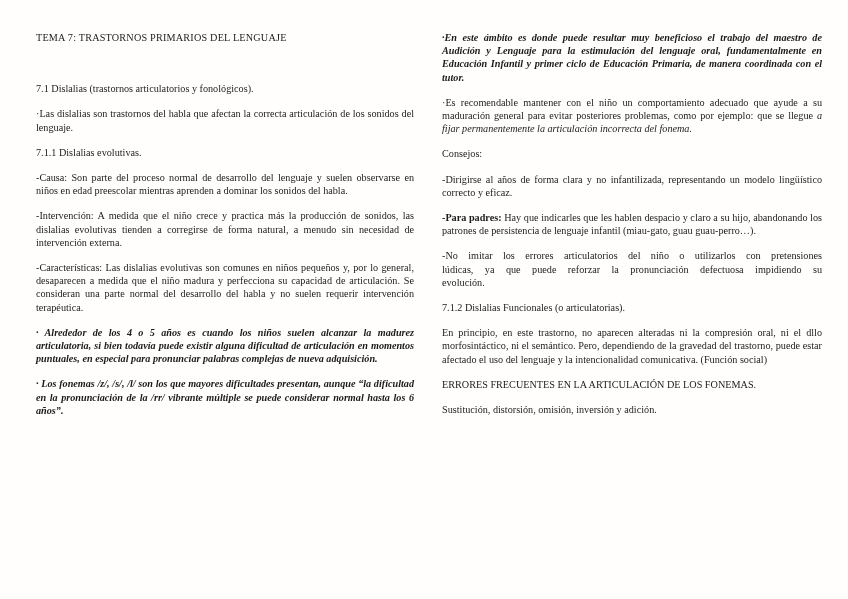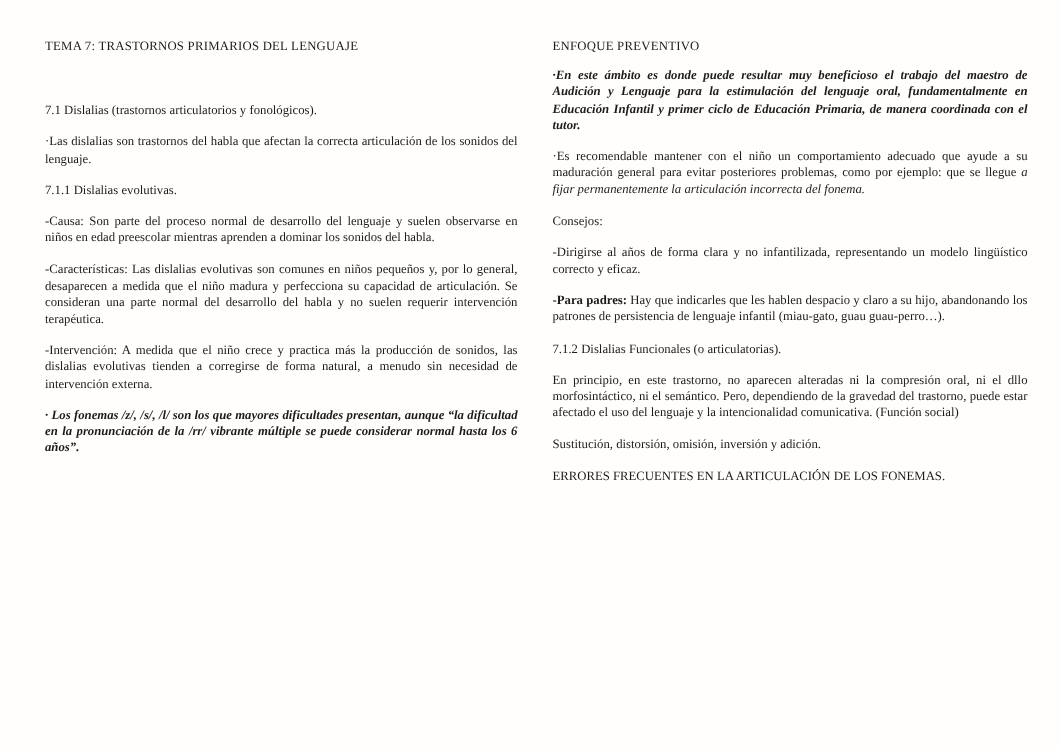--- a/index.html
+++ b/index.html
@@ -44,31 +44,32 @@
 <body>
 
 <div class="page">
 
   <section class="col col-left">
     <p class="title">TEMA 7: TRASTORNOS PRIMARIOS DEL LENGUAJE</p>
     <p class="heading">7.1 Dislalias (trastornos articulatorios y fonológicos).</p>
     <p>·Las dislalias son trastornos del habla que afectan la correcta articulación de los sonidos del lenguaje.</p>
     <p class="heading mt-sm">7.1.1 Dislalias evolutivas.</p>
     <p><span class="u">-Causa:</span><span> Son parte del proceso normal de desarrollo del lenguaje y suelen observarse en niños en edad preescolar mientras aprenden a dominar los sonidos del habla.</span></p>
+    <p><span class="u">-Intervención:</span><span> A medida que el niño crece y practica más la producción de sonidos, las dislalias evolutivas tienden a corregirse de forma natural, a menudo sin necesidad de intervención externa.</span></p>
     <p><span class="u">-Características:</span><span> Las dislalias evolutivas son comunes en niños pequeños y, por lo general, desaparecen a medida que el niño madura y perfecciona su capacidad de articulación. Se consideran una parte normal del desarrollo del habla y no suelen requerir intervención terapéutica.</span></p>
-    <p><span class="u">-Intervención:</span><span> A medida que el niño crece y practica más la producción de sonidos, las dislalias evolutivas tienden a corregirse de forma natural, a menudo sin necesidad de intervención externa.</span></p>
+    <p class="bold-para mt-sm">· Alrededor de los 4 o 5 años es cuando los niños suelen alcanzar la madurez articulatoria, si bien todavía puede existir alguna dificultad de articulación en momentos puntuales, en especial para pronunciar palabras complejas de nueva adquisición.</p>
     <p class="bold-para">· Los fonemas /z/, /s/, /l/ son los que mayores dificultades presentan, aunque “la dificultad en la pronunciación de la /rr/ vibrante múltiple se puede considerar normal hasta los 6 años”.</p>
   </section>
 
   <section class="col col-right">
-    <p class="title-sm">ENFOQUE PREVENTIVO</p>
     <p class="bold-para">·En este ámbito es donde puede resultar muy beneficioso el trabajo del maestro de Audición y Lenguaje para la estimulación del lenguaje oral, fundamentalmente en Educación Infantil y primer ciclo de Educación Primaria, de manera coordinada con el tutor.</p>
     <p class="mt-sm"><span>·Es recomendable mantener con el niño un comportamiento adecuado que ayude a su maduración general para evitar posteriores problemas, como por ejemplo: que se llegue </span><span class="i">a fijar permanentemente la articulación incorrecta del fonema.</span></p>
     <p class="heading"><span class="u">Consejos:</span></p>
     <p>-Dirigirse al años de forma clara y no infantilizada, representando un modelo lingüístico correcto y eficaz.</p>
     <p><span class="b">-Para padres:</span><span> Hay que indicarles que les hablen despacio y claro a su hijo, abandonando los patrones de persistencia de lenguaje infantil (miau-gato, guau guau-perro…).</span></p>
+    <p class="stretch">-No imitar los errores articulatorios del niño o utilizarlos con pretensiones lúdicas, ya que puede reforzar la pronunciación defectuosa impidiendo su evolución.</p>
     <p class="heading">7.1.2 Dislalias Funcionales (o articulatorias).</p>
     <p>En principio, en este trastorno, no aparecen alteradas ni la compresión oral, ni el dllo morfosintáctico, ni el semántico. Pero, dependiendo de la gravedad del trastorno, puede estar afectado el uso del lenguaje y la intencionalidad comunicativa. (Función social)</p>
+    <p class="heading mt-lg">ERRORES FRECUENTES EN LA ARTICULACIÓN DE LOS FONEMAS.</p>
     <p class="heading">Sustitución, distorsión, omisión, inversión y adición.</p>
-    <p class="heading mt-lg">ERRORES FRECUENTES EN LA ARTICULACIÓN DE LOS FONEMAS.</p>
   </section>
 
 </div>
 
 </body></html>

